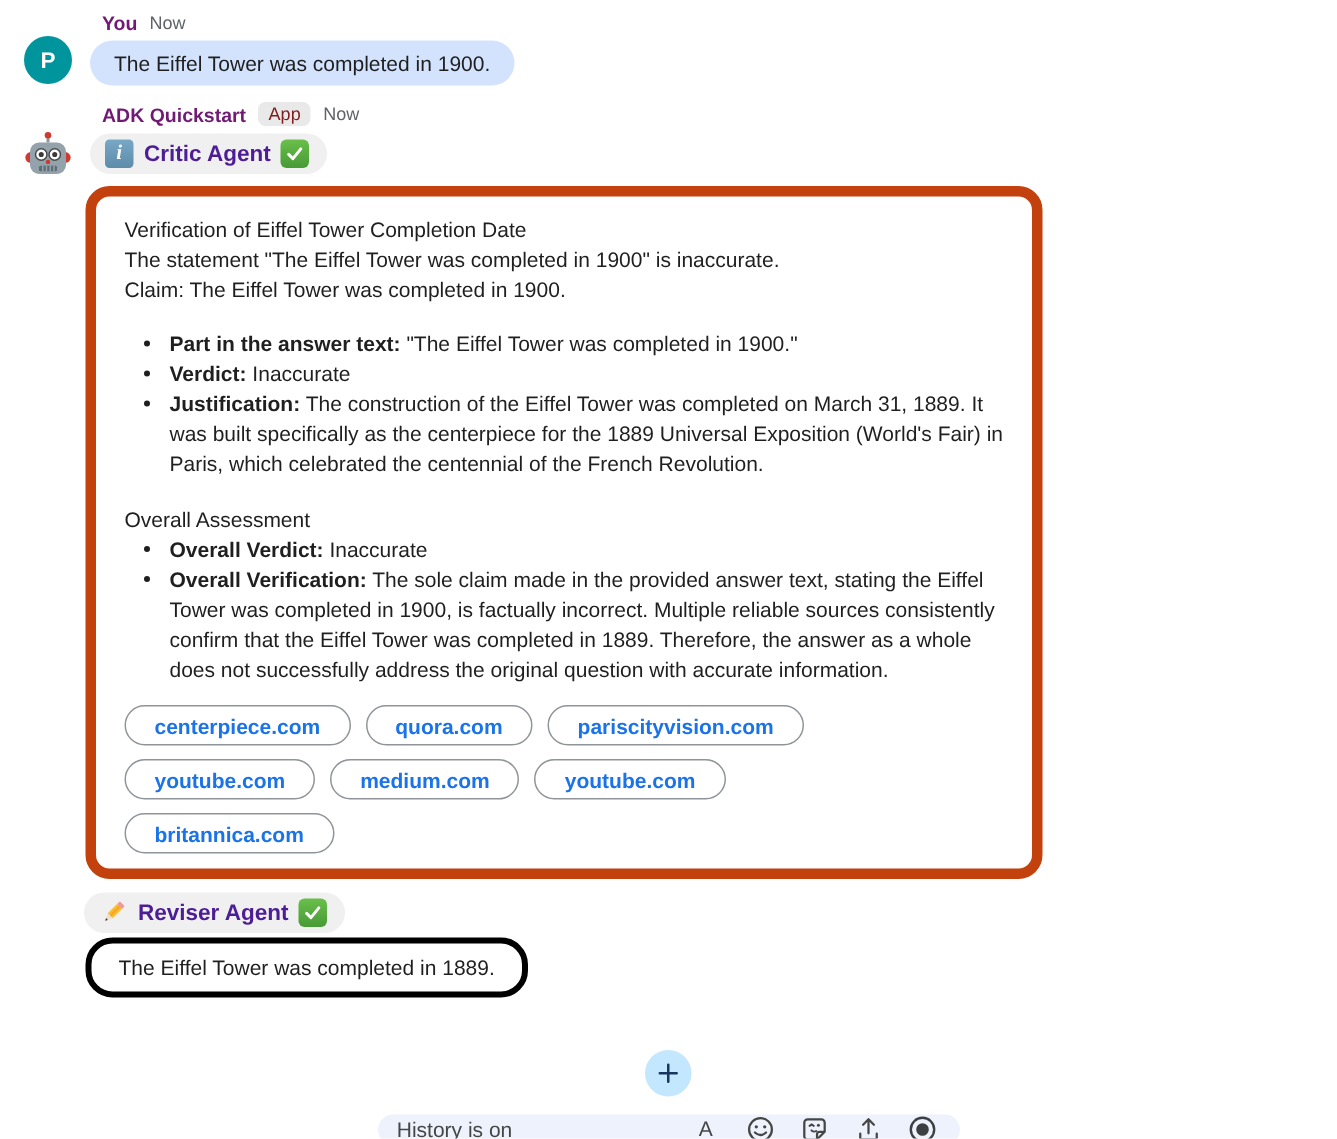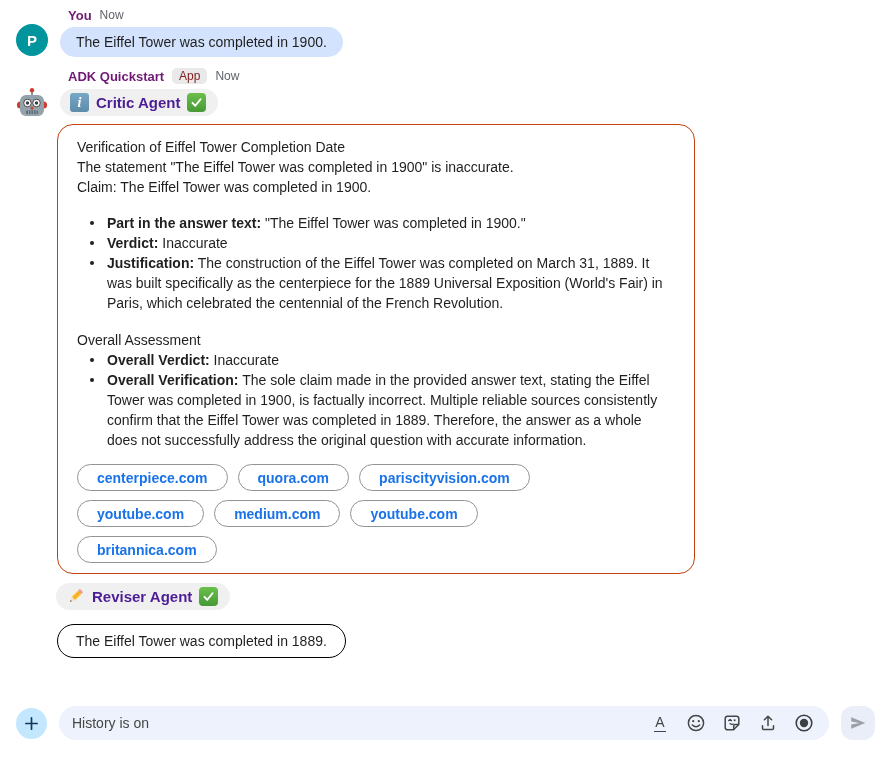--- a/index.html
+++ b/index.html
@@ -29,21 +29,21 @@
     border-radius: 50%; display: flex; align-items: center; justify-content: center;
   }
   .user-avatar { top: 17px; background: #00949d; color: #ffffff; font-size: 15px; font-weight: bold; }
   .bot-avatar { top: 19px; background: transparent; }
 
   .bubble {
     display: inline-block; margin-top: 4px; padding: 7px 16px;
     border-radius: 16px; font-size: 14px; line-height: 16px; color: #1f1f1f;
   }
   .user-bubble { background: #d3e3fd; }
-  .reviser-bubble { background: #ffffff; border: 1px solid #000000; margin-top: 14px; padding: 8px 18px; border-radius: 18px; text-align: center; }
+  .reviser-bubble { background: #ffffff; border: 4px solid #000000; margin-top: 3px; padding: 8px 18px; border-radius: 18px; text-align: center; }
 
   .app-group { margin-top: 11px; }
 
   .agent-pill {
     display: inline-flex; align-items: center; gap: 7px;
     background: #f0f0f0; border-radius: 14px; padding: 4px 12px 4px 10px;
     margin-top: 5px;
   }
   .agent-pill .agent-label { font-weight: bold; font-size: 15px; color: #4c1d95; }
   .reviser-pill { margin-top: 9px; margin-left: -4px; }
@@ -57,21 +57,21 @@
   }
   .check-chip {
     width: 19px; height: 19px; border-radius: 4px;
     background: linear-gradient(#6abf4b, #479a35);
     display: flex; align-items: center; justify-content: center;
   }
 
   
   .card {
     width: 638px; margin-left: -3px; margin-top: 8px;
-    background: #ffffff; border: 1px solid #c2410c; border-radius: 16px;
+    background: #ffffff; border: 7px solid #c2410c; border-radius: 16px;
     padding: 12px 19px 10px 19px;
     font-size: 14px; line-height: 20px; color: #1f1f1f;
   }
   .bullets { list-style: none; margin-top: 16px; }
   .bullets li { position: relative; padding-left: 30px; }
   .bullets li::before {
     content: ""; position: absolute; left: 13px; top: 8px;
     width: 4px; height: 4px; border-radius: 50%; background: #1f1f1f;
   }
   .section-title { margin-top: 17px; }
@@ -81,21 +81,21 @@
   .chip-row { display: flex; gap: 10px; }
   .chip {
     display: inline-flex; align-items: center; height: 27px; padding: 0 19px;
     border: 1px solid #8f9499; border-radius: 14px; background: #ffffff;
     color: #1a73e8; font-size: 14px; font-weight: bold; text-decoration: none; cursor: pointer;
   }
 
   
   .composer {
     position: absolute; left: 0; right: 0; top: 700px; height: 46px;
-    padding: 0 16px; display: flex; align-items: center; gap: 12px;
+    padding: 0 16px; display: flex; align-items: center; gap: 12px; flex-direction: column;
   }
   .plus-btn {
     width: 31px; height: 31px; border-radius: 50%; background: #c2e7ff;
     border: none; color: #17355e; font-size: 19px; line-height: 1;
     display: flex; align-items: center; justify-content: center; cursor: pointer;
     flex: none;
   }
   .input-pill {
     flex: 1; height: 34px; border-radius: 17px; background: #edf2fc;
     display: flex; align-items: center; padding: 0 15px 0 13px; gap: 15px;

